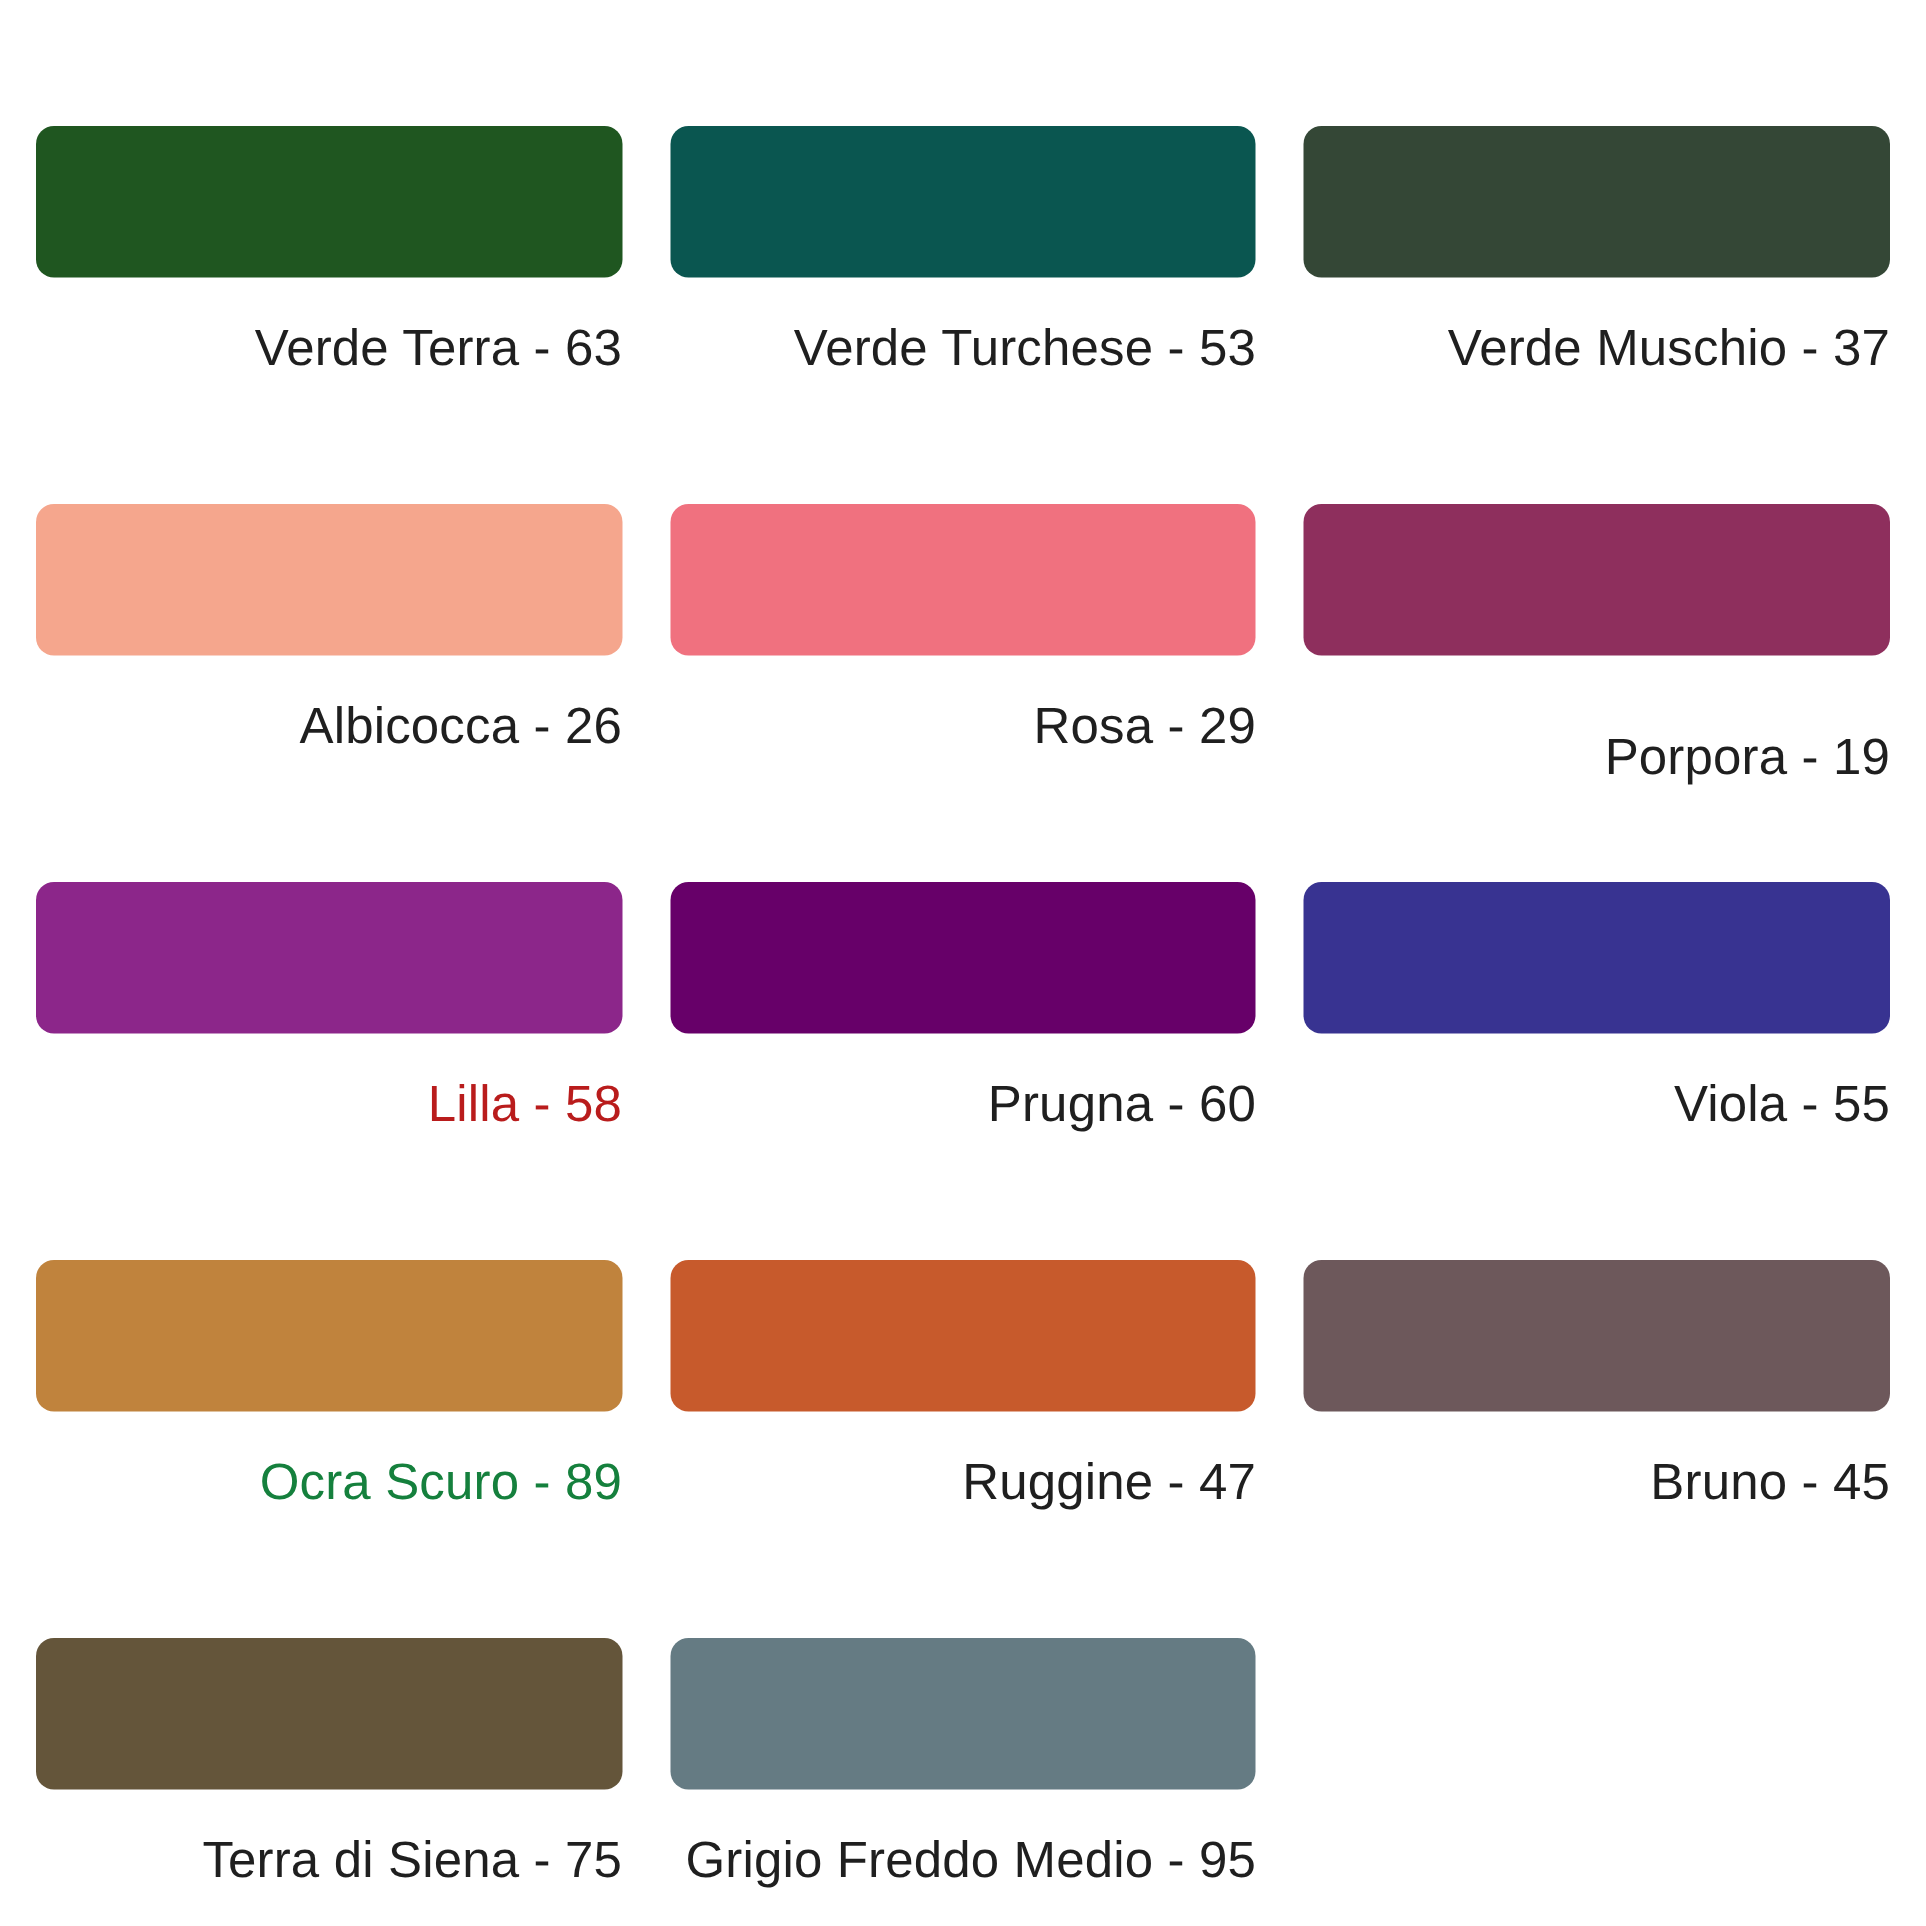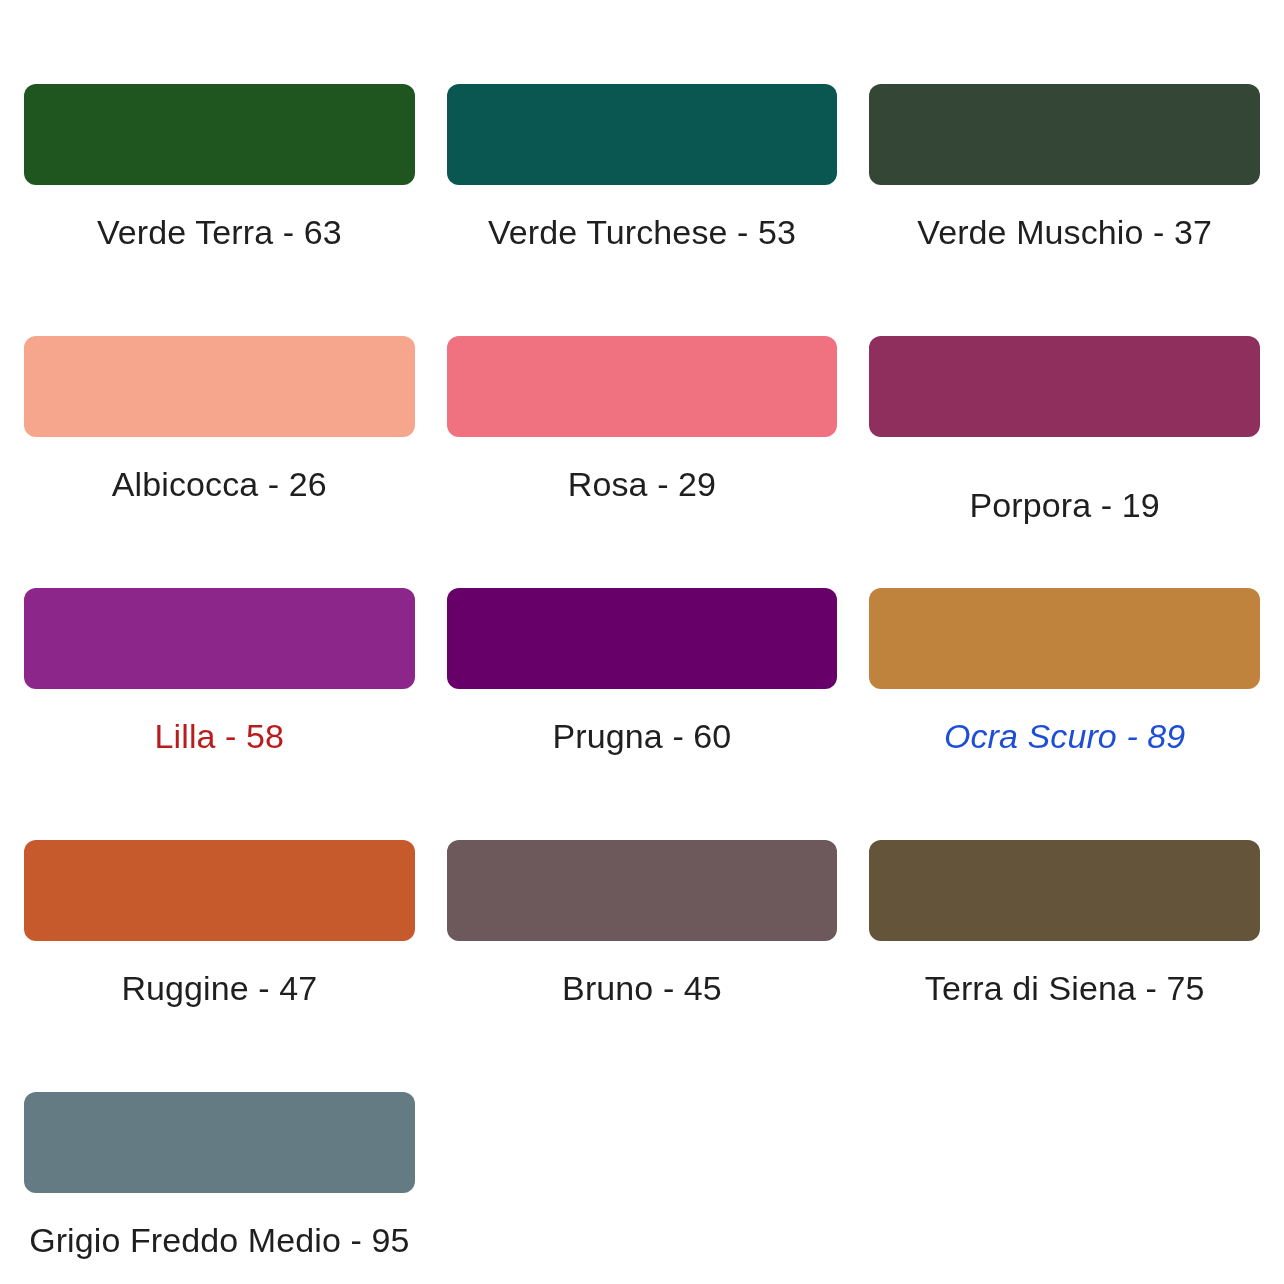--- a/index.html
+++ b/index.html
@@ -24,21 +24,21 @@
     grid-template-columns: repeat(3, 1fr);
     grid-template-rows: repeat(5, 1fr);
     column-gap: 32px;
     row-gap: 0px;
     align-content: start;
   }
 
   .swatch-cell {
     display: flex;
     flex-direction: column;
-    align-items: center;
+    align-items: flex-end;
     justify-content: flex-start;
     padding-top: 60px;
     box-sizing: border-box;
   }
 
   .swatch-chip {
     height: 101px;
     width: 100%;
     border-radius: 12px;
     flex: 0 0 auto;
@@ -92,24 +92,28 @@
   <div class="swatch-cell">
     <div class="swatch-chip" style="background-color: rgb(140, 38, 138);"></div>
     <div class="swatch-label" style="color: #b91c1c;">Lilla - 58</div>
   </div>
 
   <div class="swatch-cell">
     <div class="swatch-chip" style="background-color: rgb(103, 0, 105);"></div>
     <div class="swatch-label" style="color: rgb(31, 31, 31);">Prugna - 60</div>
   </div>
 
+  <div class="swatch-cell">
+    <div class="swatch-chip" style="background-color: rgb(56, 51, 145);"></div>
+    <div class="swatch-label" style="color: rgb(31, 31, 31);">Viola - 55</div>
+  </div>
 
   <div class="swatch-cell">
     <div class="swatch-chip" style="background-color: rgb(192, 131, 61);"></div>
-    <div class="swatch-label" style="color: #1d4ed8; font-style: italic;">Ocra Scuro - 89</div>
+    <div class="swatch-label" style="color: #15803d;">Ocra Scuro - 89</div>
   </div>
 
   <div class="swatch-cell">
     <div class="swatch-chip" style="background-color: rgb(199, 90, 44);"></div>
     <div class="swatch-label" style="color: rgb(31, 31, 31);">Ruggine - 47</div>
   </div>
 
   <div class="swatch-cell">
     <div class="swatch-chip" style="background-color: rgb(109, 88, 91);"></div>
     <div class="swatch-label" style="color: rgb(31, 31, 31);">Bruno - 45</div>

